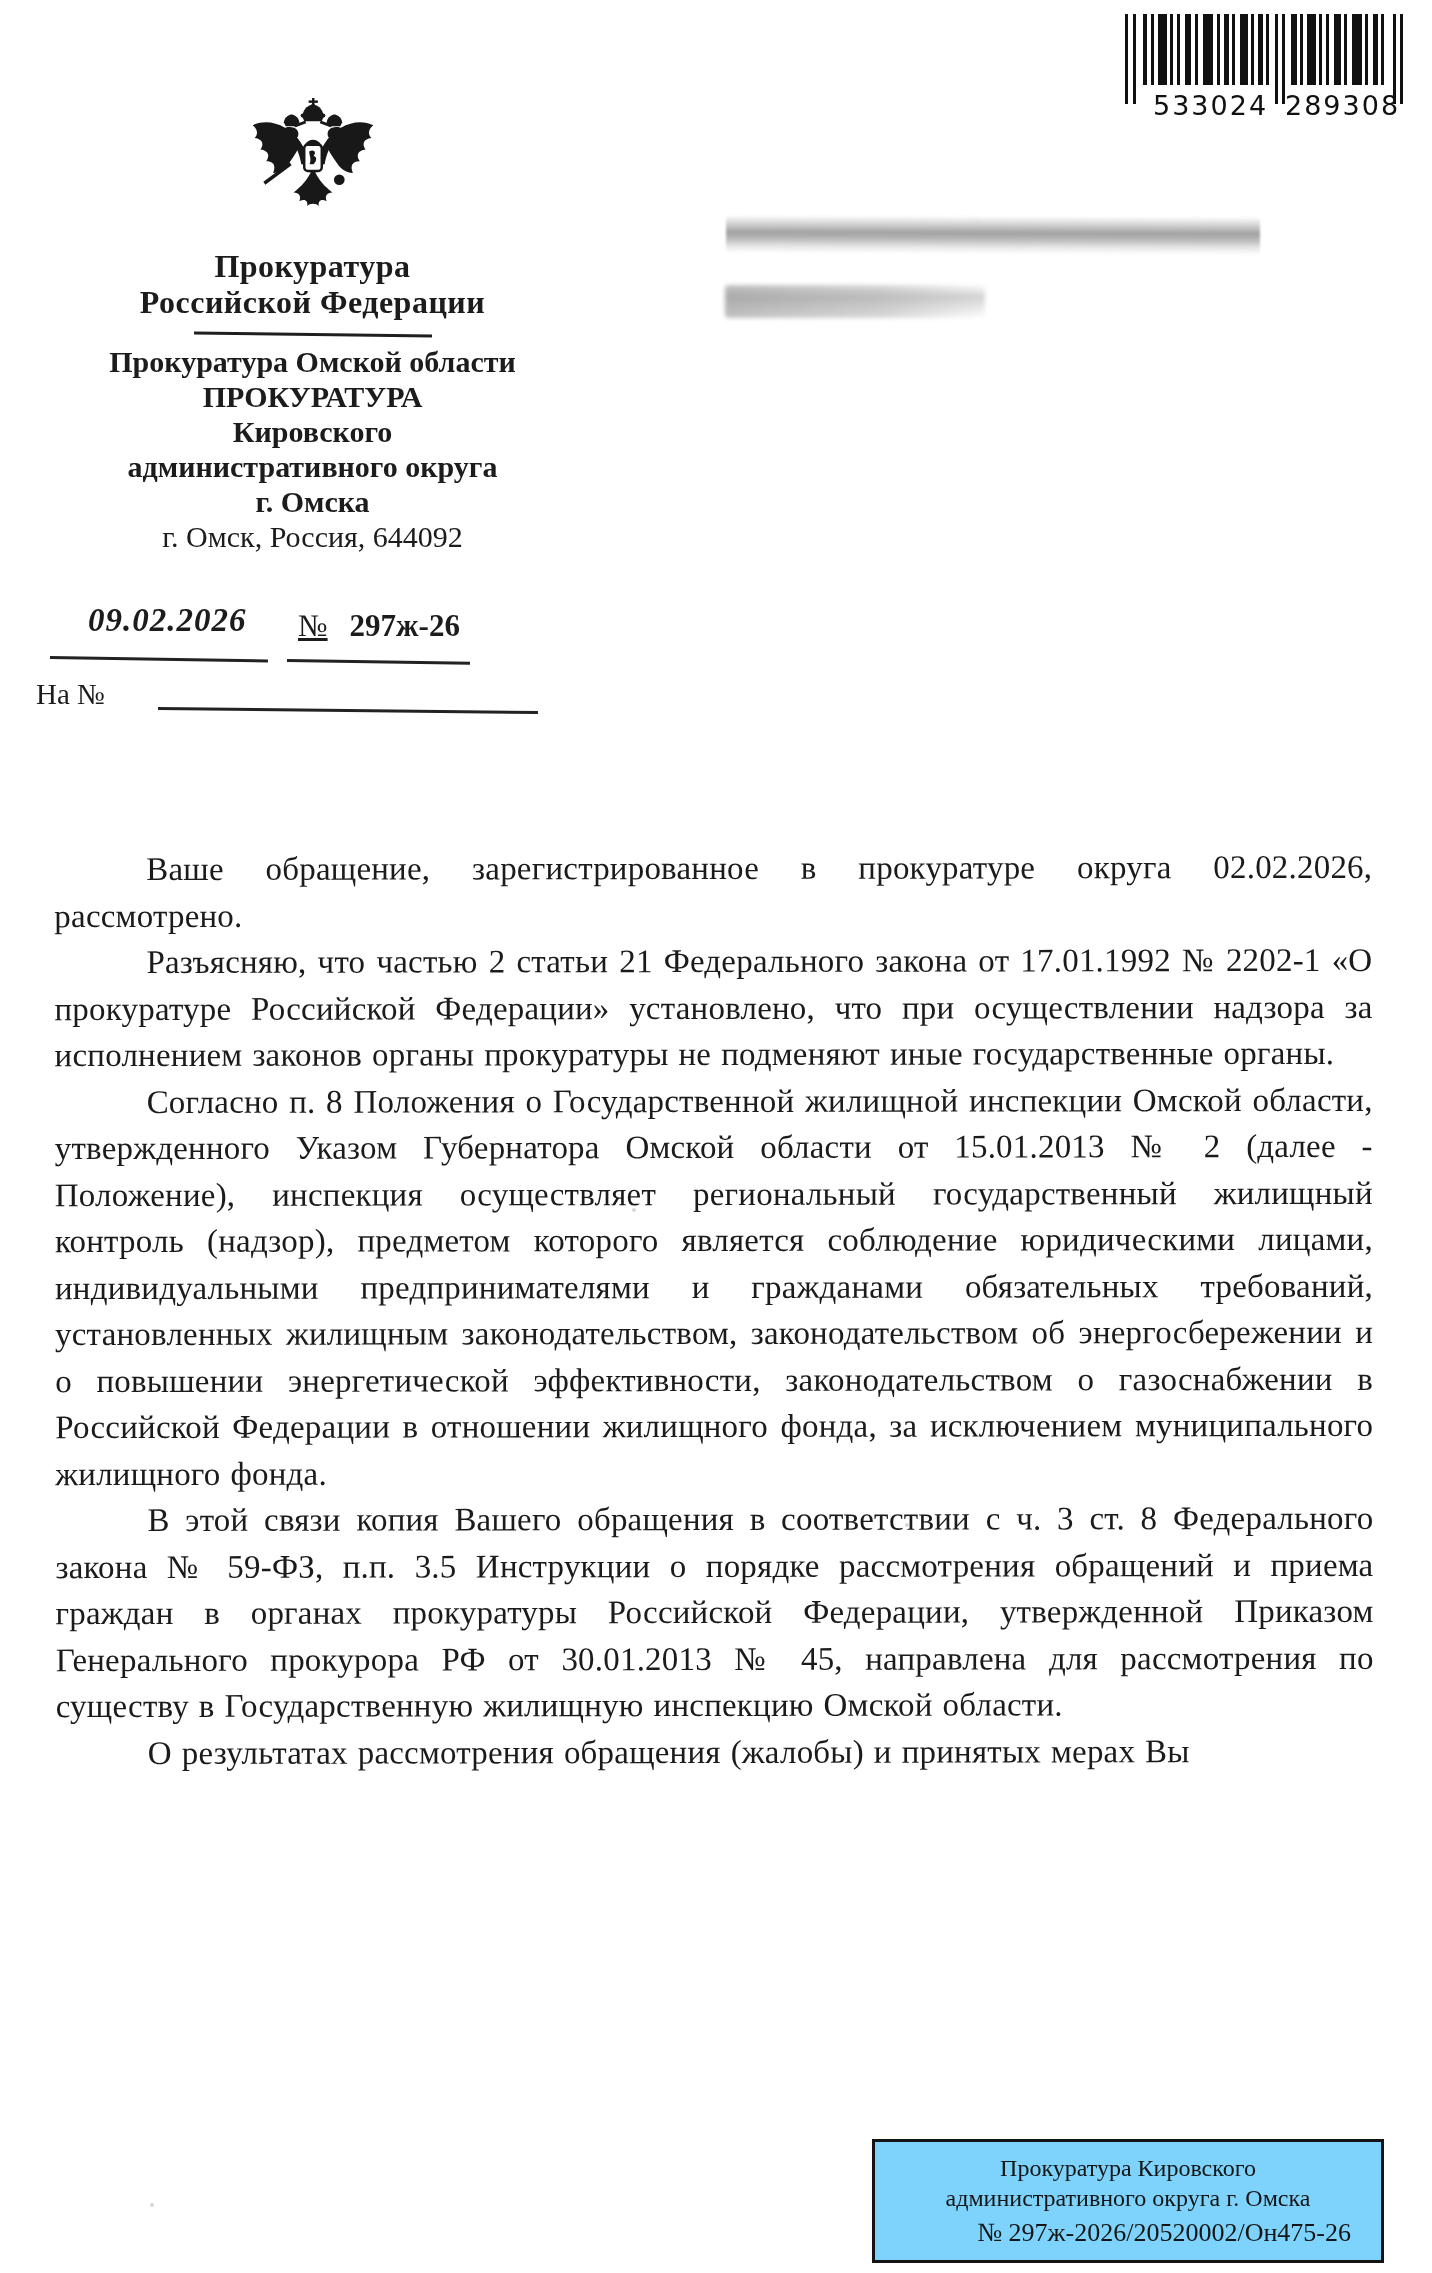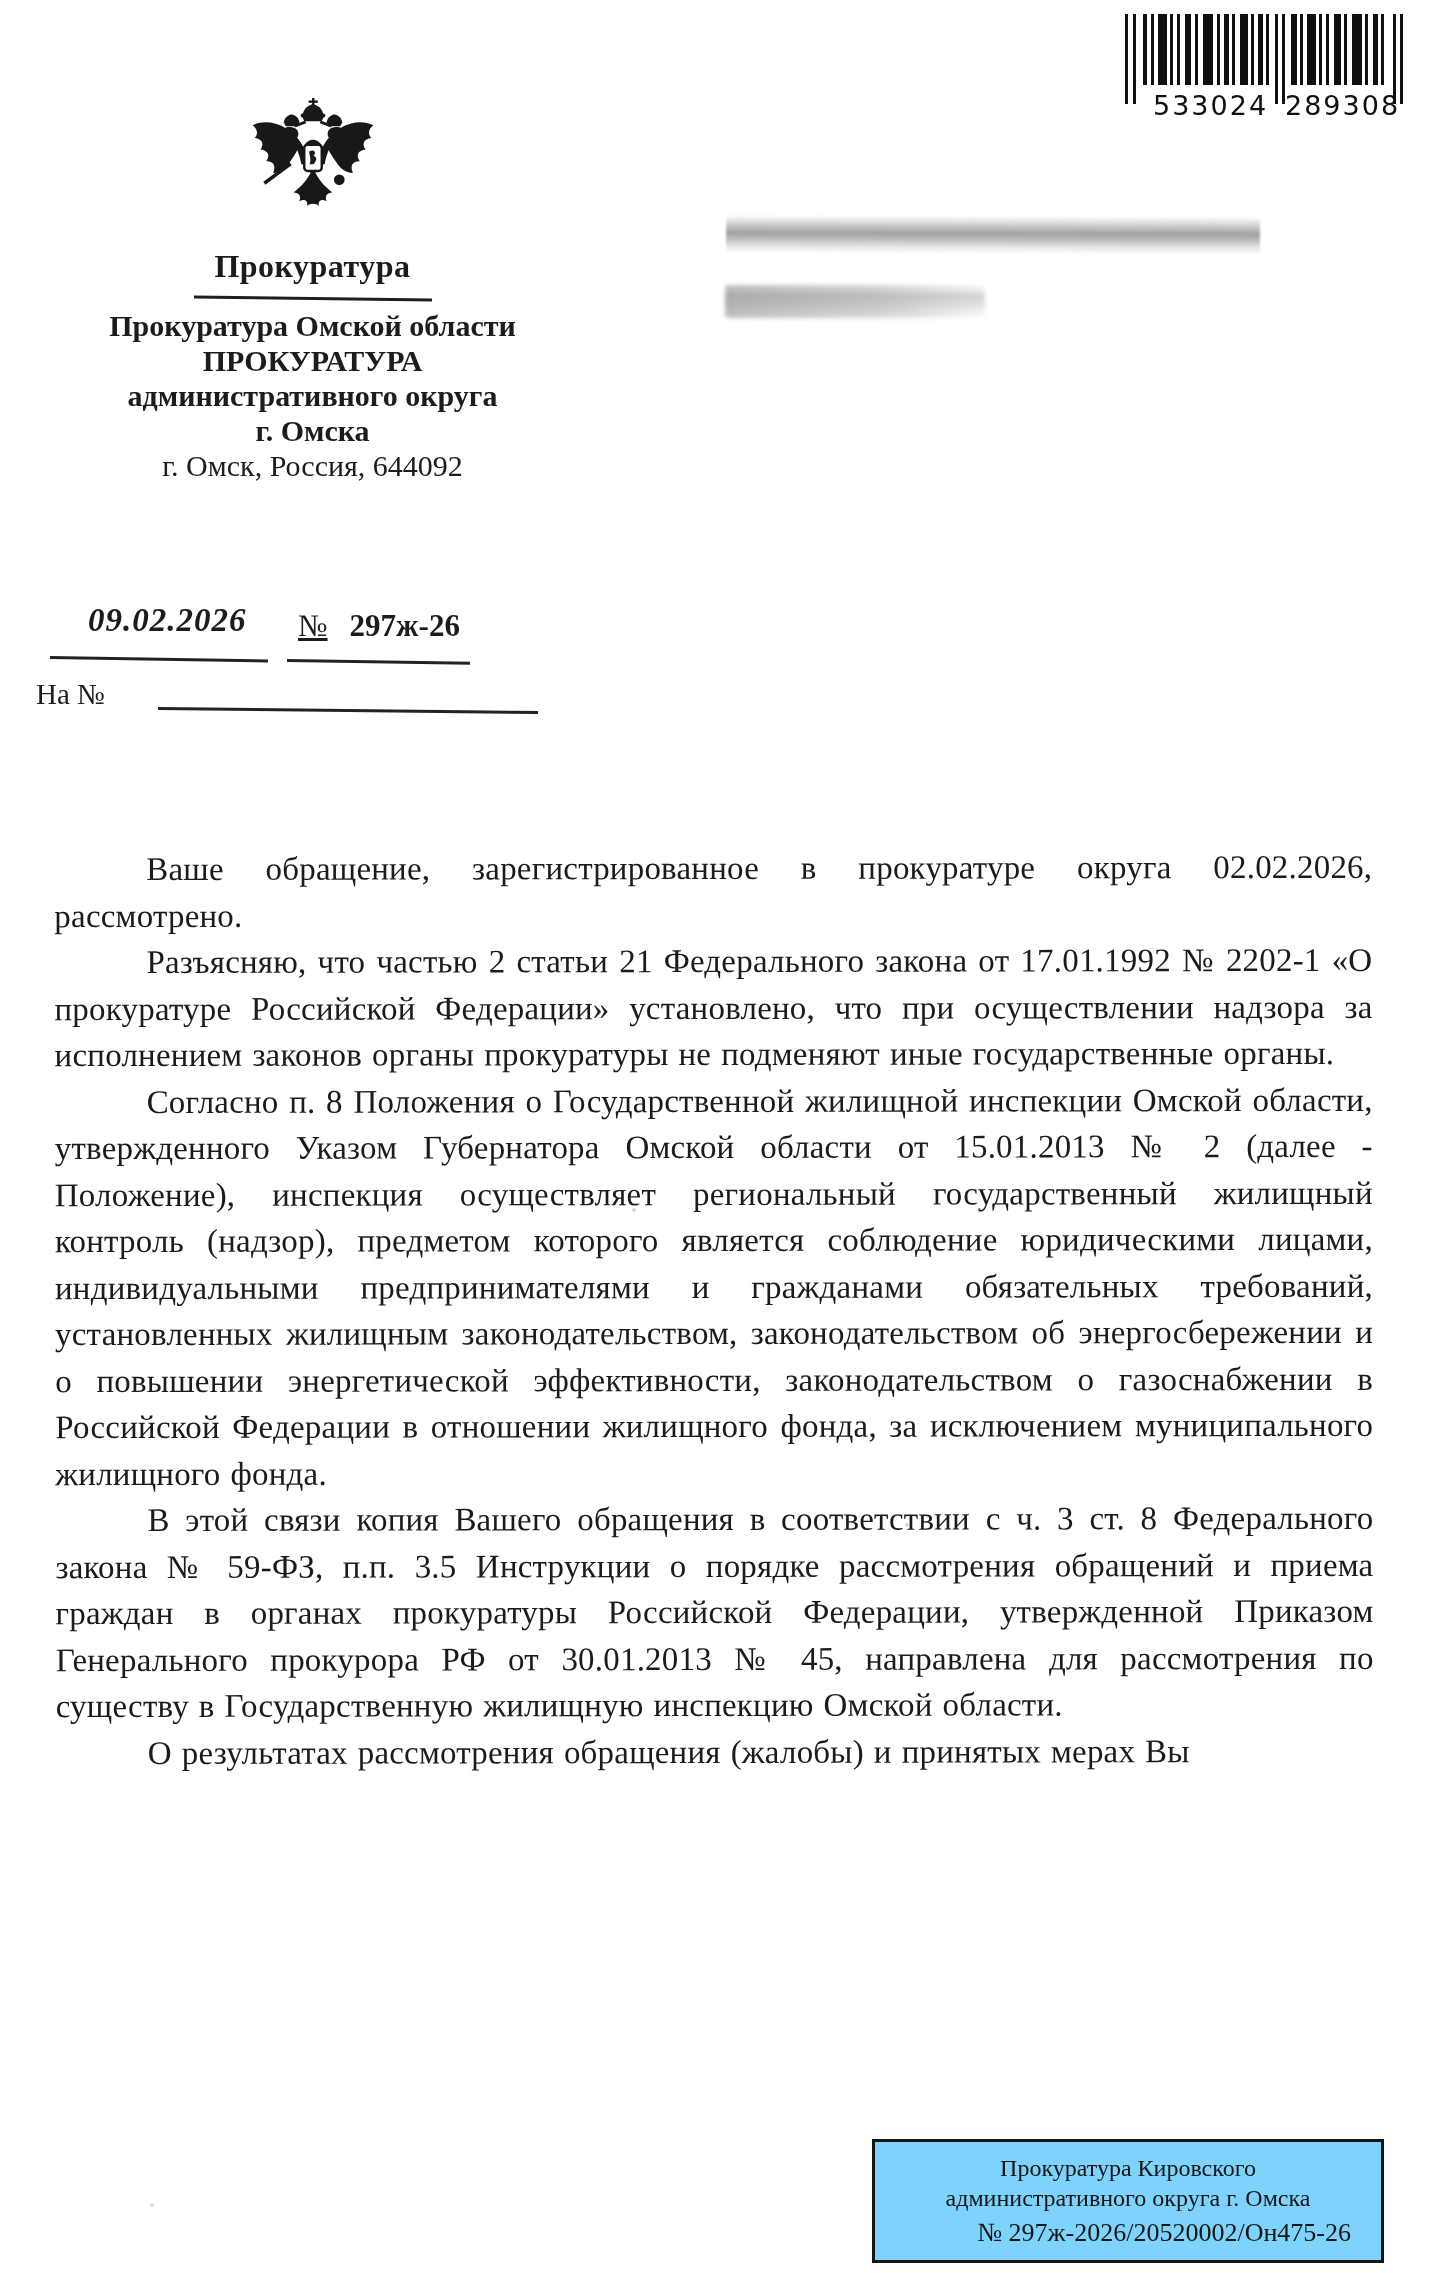--- a/index.html
+++ b/index.html
@@ -170,23 +170,25 @@
 
           <path d="M46 66 L19 86 L21 89 L48 69 Z"></path>
           <circle cx="97" cy="84" r="5.5"></circle>
 
           <rect x="61" y="48" width="18" height="27" rx="3.5" fill="#ffffff" stroke="#181818" stroke-width="2.5"></rect>
           <path d="M66 55 C71 52 74 56 70.5 59.5 C74 60 74.5 64 70.5 68 L66.5 68 C68.5 63.5 66.5 59.5 66 55 Z"></path>
         </g>
       </svg>
     </div>
     <div class="lh-federal">Прокуратура</div>
+    <div class="lh-federal">Российской Федерации</div>
     <div class="lh-separator"></div>
     <div class="lh-office">Прокуратура Омской области</div>
     <div class="lh-office">ПРОКУРАТУРА</div>
+    <div class="lh-office">Кировского</div>
     <div class="lh-office">административного округа</div>
     <div class="lh-office">г. Омска</div>
     <div class="lh-addr">г. Омск, Россия, 644092</div>
   </div>
 
   <div class="ref-date">09.02.2026</div>
   <div class="ref-num">
     <span class="num-label">№</span><span>297ж-26</span>
   </div>
   <div class="uline uline-date"></div>

